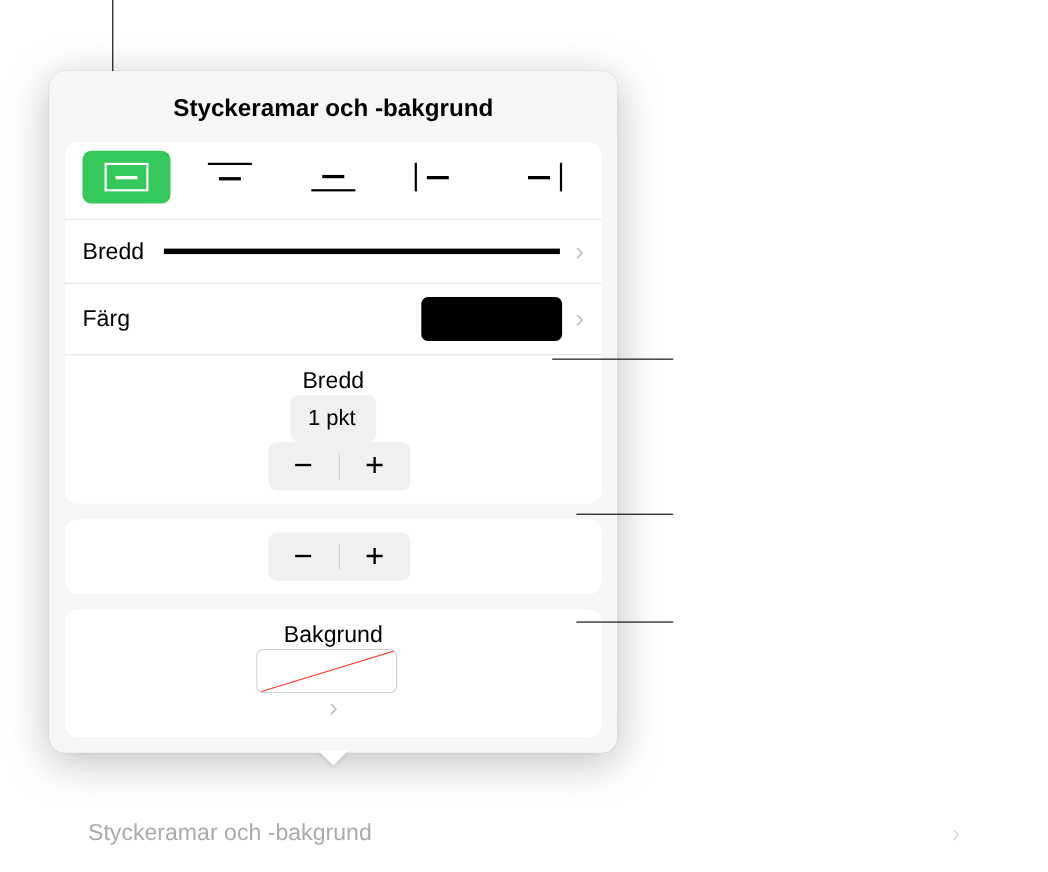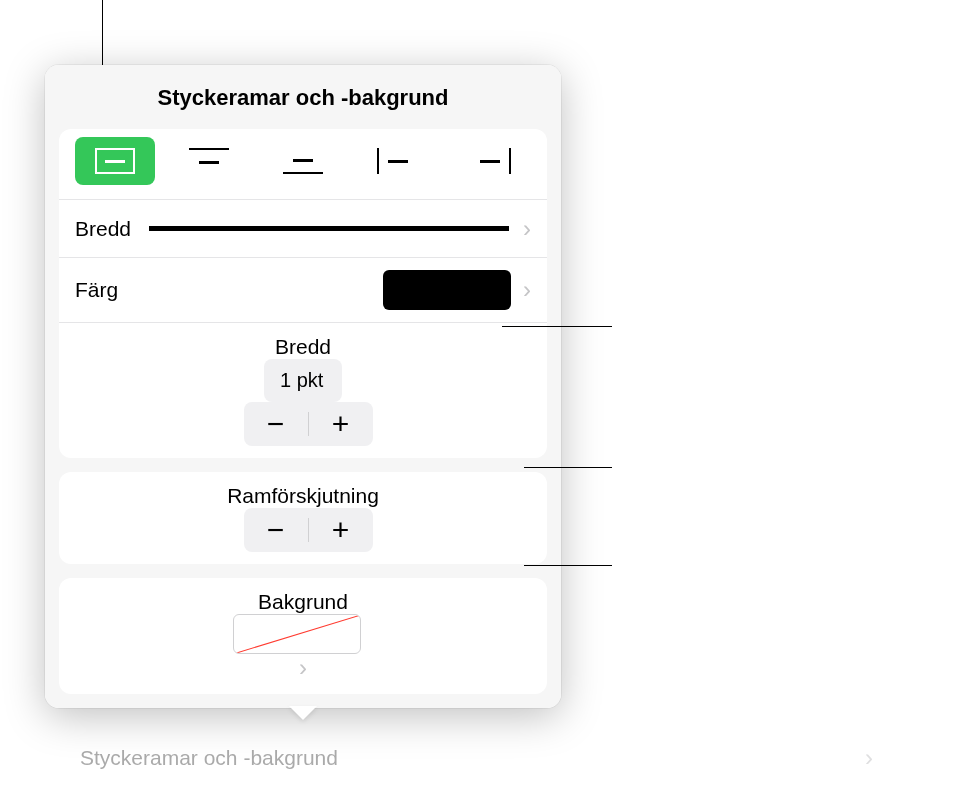--- a/index.html
+++ b/index.html
@@ -321,21 +321,20 @@
         <div class="stepper">
           <button class="stepper-btn">−</button>
           <div class="stepper-divider"></div>
           <button class="stepper-btn">+</button>
         </div>
       </div>
     </div>
 
     <div class="section">
       <div class="row">
-        <span class="row-label">Ramförskjutning</span>
         <div class="row-spacer"></div>
         <div class="stepper">
           <button class="stepper-btn">−</button>
           <div class="stepper-divider"></div>
           <button class="stepper-btn">+</button>
         </div>
       </div>
     </div>
 
     <div class="section">

